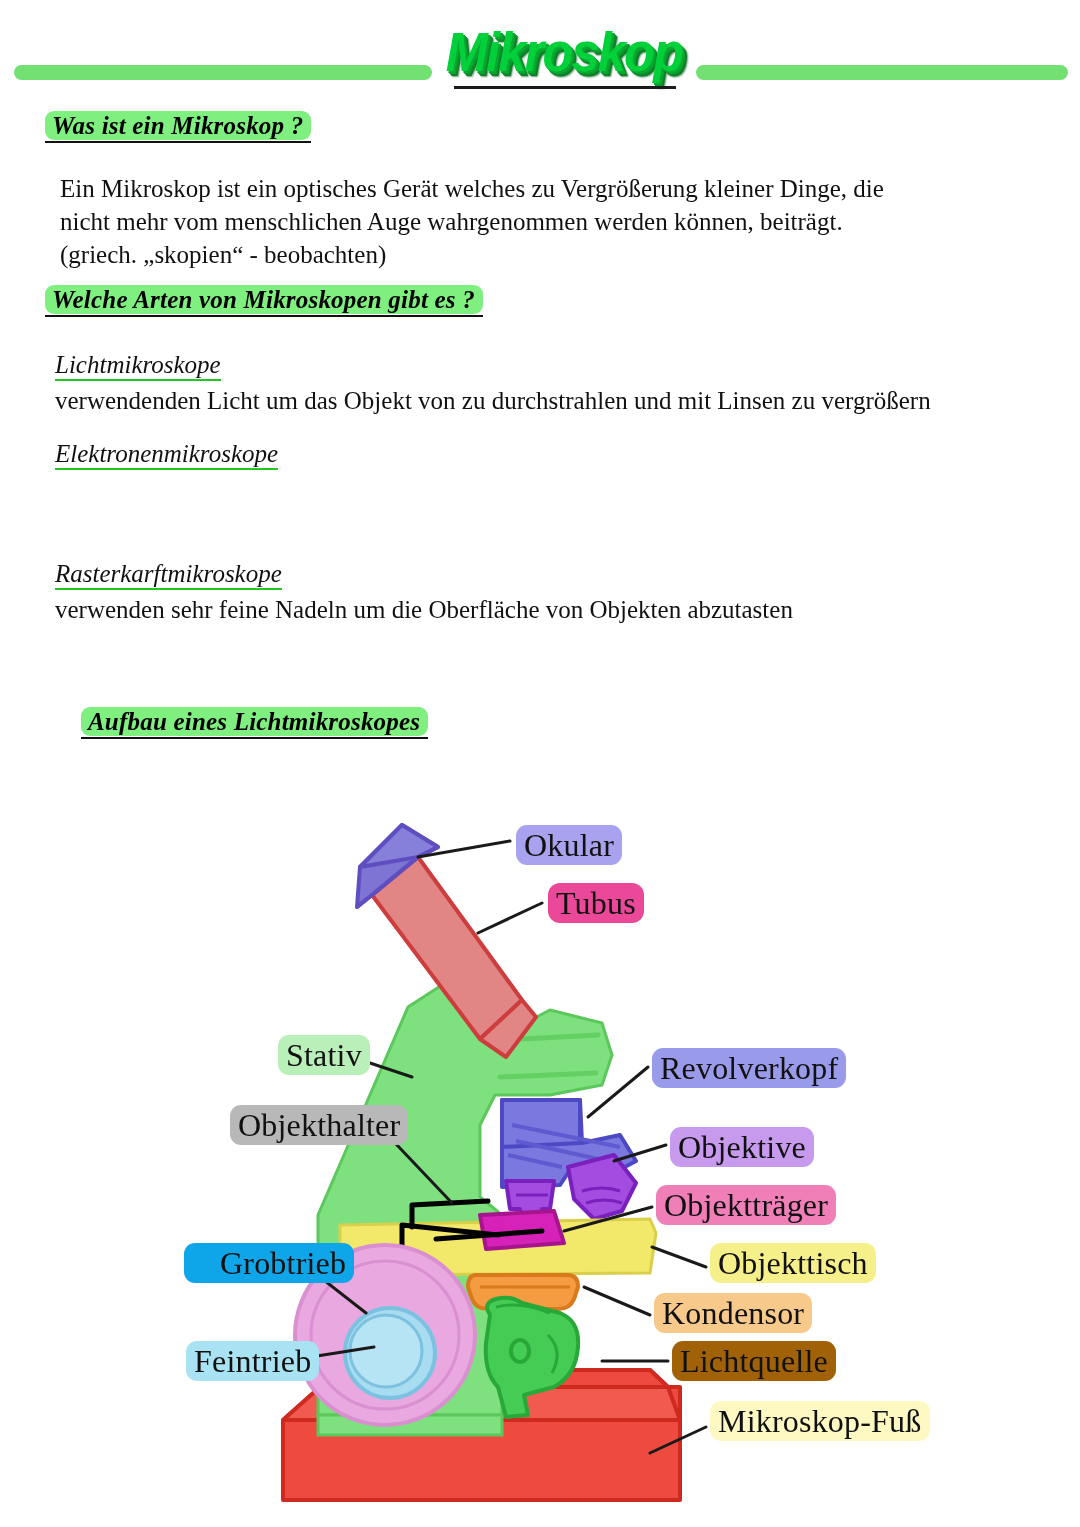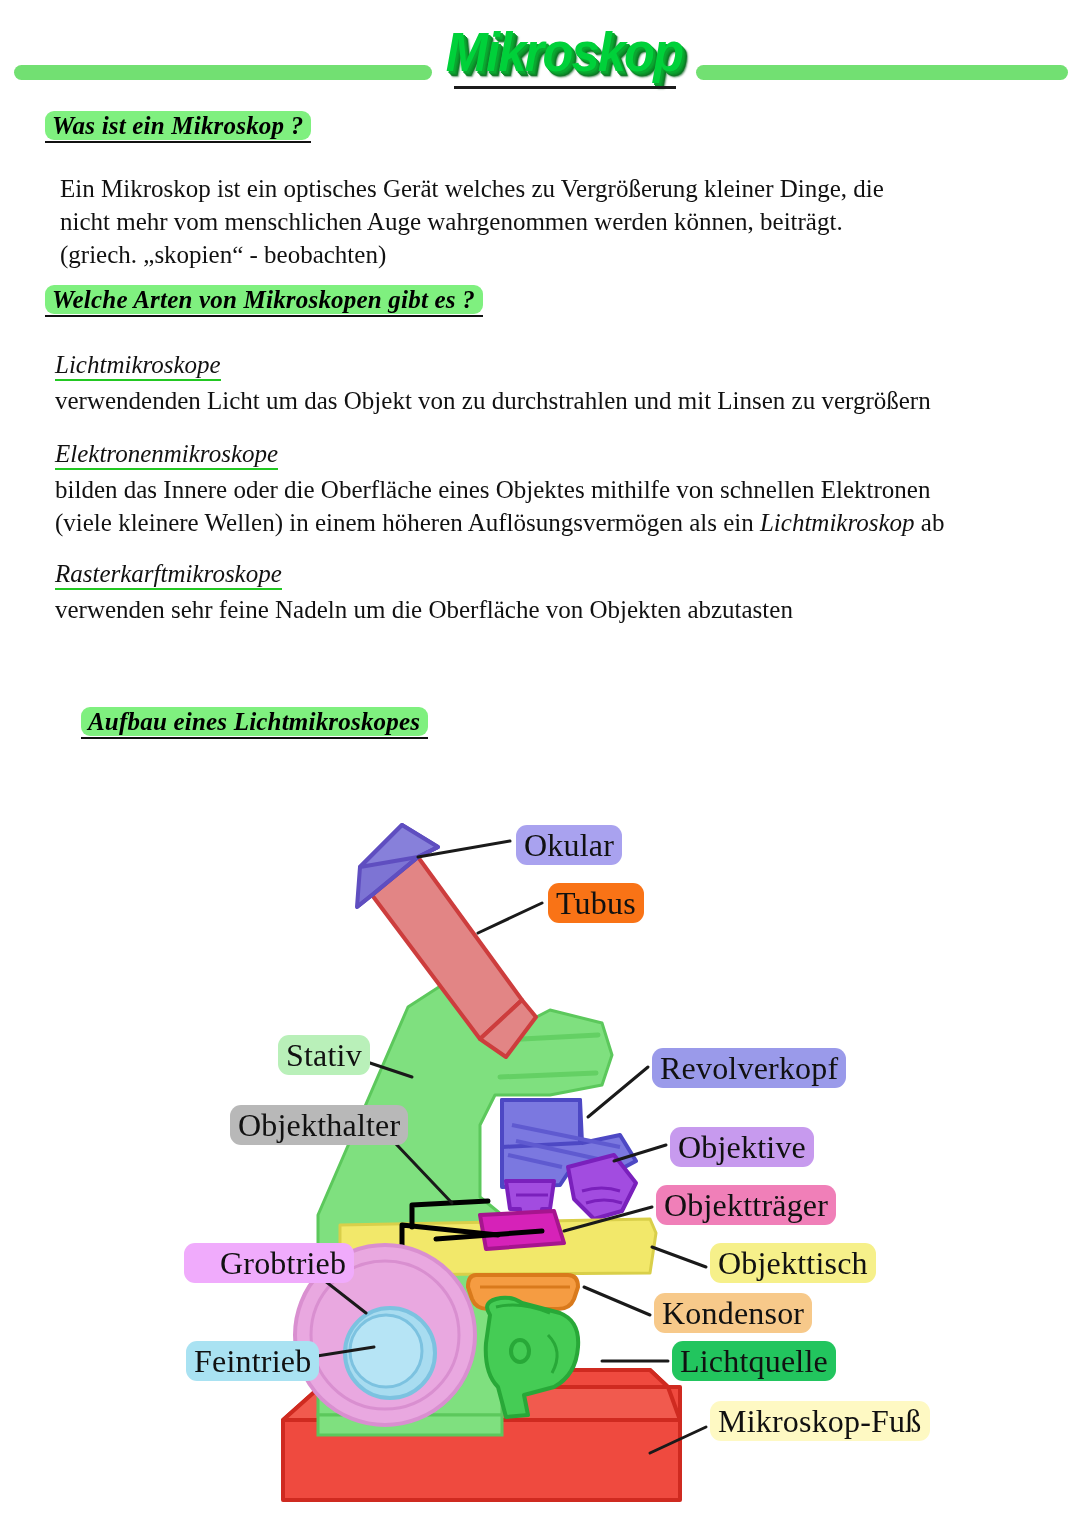--- a/index.html
+++ b/index.html
@@ -187,22 +187,20 @@
     </span>
   </div>
   <div class="blk para" style="left:55px; top:384px;">verwendenden Licht um das Objekt von zu durchstrahlen und mit Linsen zu vergrößern</div>
 
   <div class="blk" style="left:55px; top:440px;">
     <span class="subhead">
       <span>Elektronenmikroskope</span>
       <span class="rule"></span>
     </span>
   </div>
-  <div class="blk para" style="left:55px; top:473px;">bilden das Innere oder die Oberfläche eines Objektes mithilfe von schnellen Elektronen</div>
-  <div class="blk para" style="left:55px; top:506px;"><span>(viele kleinere Wellen) in einem höheren Auflösungsvermögen als ein </span><span class="it">Lichtmikroskop</span><span> ab</span></div>
 
   <div class="blk" style="left:55px; top:560px;">
     <span class="subhead">
       <span>Rasterkarftmikroskope</span>
       <span class="rule"></span>
     </span>
   </div>
   <div class="blk para" style="left:55px; top:593px;">verwenden sehr feine Nadeln um die Oberfläche von Objekten abzutasten</div>
 
   <div class="blk" style="left:45px; top:708px;padding-left:36px;">
@@ -322,49 +320,49 @@
       <line x1="434" y1="492" x2="500" y2="520"></line>
       <line x1="452" y1="566" x2="518" y2="566"></line>
       <line x1="500" y1="658" x2="556" y2="632"></line>
     </g>
   </svg>
 
   <div class="lbl" style="left:366px; top:32px;">
     <span class="hl" style="background:#a9a2ef;">Okular</span>
   </div>
   <div class="lbl" style="left:398px; top:90px;">
-    <span class="hl" style="background:#f97316;">Tubus</span>
+    <span class="hl" style="background:#ec4899;border-radius:12px;">Tubus</span>
   </div>
   <div class="lbl" style="left:128px; top:242px;">
     <span class="hl" style="background:#b9f0b9;">Stativ</span>
   </div>
   <div class="lbl" style="left:80px; top:312px;">
     <span class="hl" style="background:#b8b8b8;">Objekthalter</span>
   </div>
   <div class="lbl" style="left:34px; top:450px;">
-    <span class="hl" style="background:#f0abfc;padding-left:36px;">Grobtrieb</span>
+    <span class="hl" style="background:#0ea5e9;padding-left:36px;">Grobtrieb</span>
   </div>
   <div class="lbl" style="left:36px; top:548px;">
     <span class="hl" style="background:#a9e2f2;">Feintrieb</span>
   </div>
   <div class="lbl" style="left:502px; top:255px;">
     <span class="hl" style="background:#9a9aea;">Revolverkopf</span>
   </div>
   <div class="lbl" style="left:520px; top:334px;">
     <span class="hl" style="background:#c79aee;">Objektive</span>
   </div>
   <div class="lbl" style="left:506px; top:392px;">
     <span class="hl" style="background:#f07fb8;">Objektträger</span>
   </div>
   <div class="lbl" style="left:560px; top:450px;">
     <span class="hl" style="background:#f6f08a;">Objekttisch</span>
   </div>
   <div class="lbl" style="left:504px; top:500px;">
     <span class="hl" style="background:#f7c98a;">Kondensor</span>
   </div>
   <div class="lbl" style="left:522px; top:548px;">
-    <span class="hl" style="background:#22c55e;">Lichtquelle</span>
+    <span class="hl" style="background:#a16207;">Lichtquelle</span>
   </div>
   <div class="lbl" style="left:560px; top:608px;">
     <span class="hl" style="background:#fef9c3;">Mikroskop-Fuß</span>
   </div>
 
 </div>
 
 </body></html>

